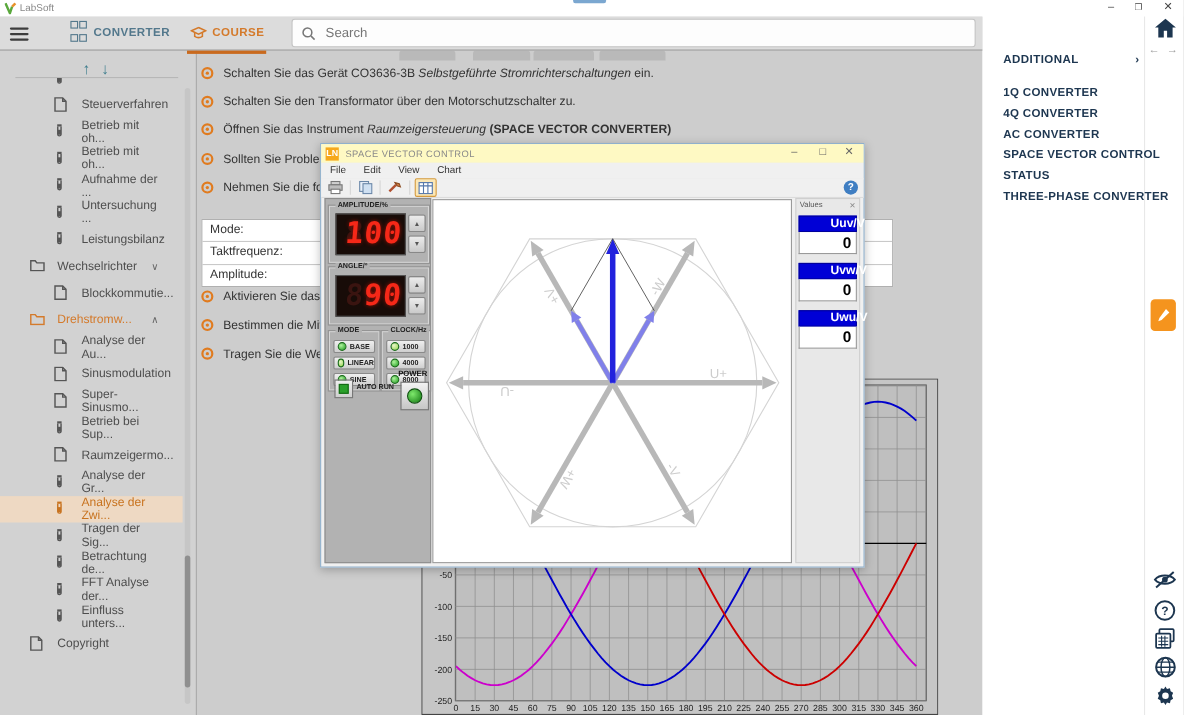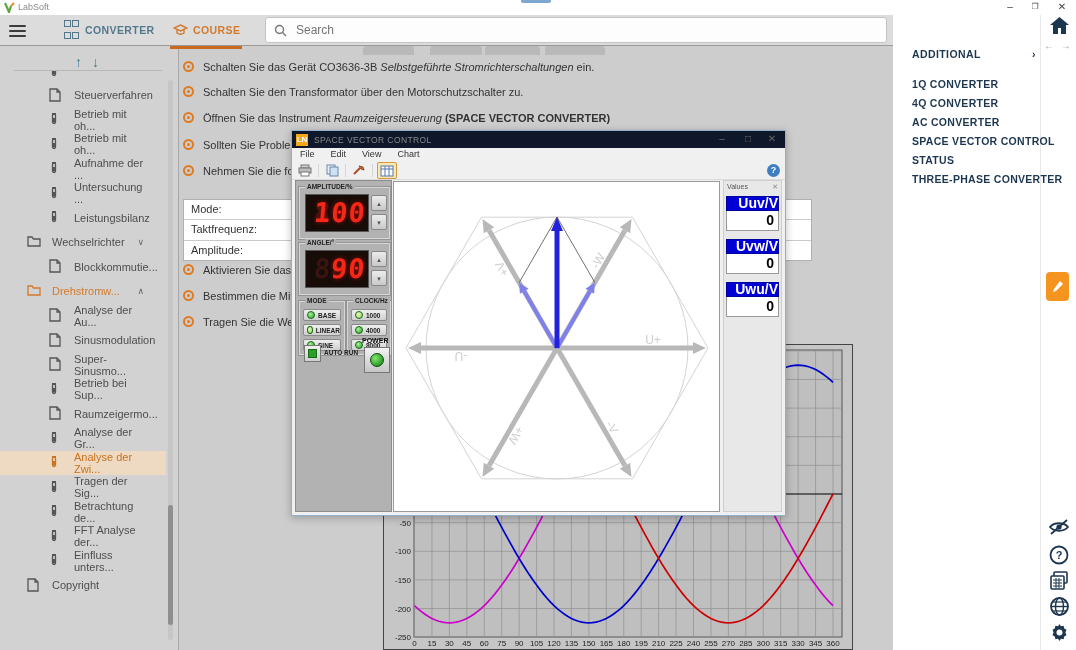--- a/index.html
+++ b/index.html
@@ -46,21 +46,21 @@
   .bullet::after{content:"";position:absolute;left:2px;top:2px;width:3px;height:3px;border-radius:50%;background:#e07b1f;}
   .instr .italic{font-style:italic;}
   .instr .bold{font-weight:bold;}
   .ctable{position:absolute;left:4px;top:153px;width:627px;background:#fff;border:1px solid #b0b0b0;}
   .ctable .row{height:19.4px;line-height:19.4px;border-bottom:1px solid #c9c9c9;font-size:11px;color:#333;padding-left:7px;}
   .ctable .row:last-child{border-bottom:none;}
   
   #chart-svg{position:absolute;left:383px;top:344px;z-index:6;}
   
   .dialog{position:absolute;left:291px;top:130px;width:495px;height:386px;background:#f0f0f0;border:1px solid #8fb0cc;box-sizing:border-box;z-index:15;box-shadow:0 2px 8px rgba(0,0,0,.25);}
-  .dlg-titlebar{position:absolute;left:0;top:0;width:100%;height:17px;background:#0f172a;display:flex;align-items:center;}
+  .dlg-titlebar{position:absolute;left:0;top:0;width:100%;height:17px;background:#fef9c3;display:flex;align-items:center;}
   .dlg-logo{width:12px;height:12px;background:#f6a81c;color:#fff;font-size:8px;font-weight:bold;text-align:center;line-height:12px;margin:0 6px 0 4px;}
   .dlg-title{font-size:8.5px;color:#8a8a8a;letter-spacing:.4px;}
   .dlg-ctrl{position:absolute;top:1px;width:22px;height:15px;text-align:center;font-size:10px;color:#666;line-height:14px;}
   .dlg-menubar{position:absolute;left:0;top:17px;width:100%;height:14px;background:#f0f0f0;display:flex;gap:0;border-bottom:1px solid #e2e2e2;}
   .dlg-menu{font-size:9px;color:#333;padding:1px 8px;cursor:default;}
   .dlg-toolbar{position:absolute;left:0;top:31px;width:100%;height:18px;background:#f0f0f0;border-bottom:1px solid #dcdcdc;display:flex;align-items:center;padding-left:4px;box-sizing:border-box;gap:3px;}
   .tb-btn{width:18px;height:15px;display:flex;align-items:center;justify-content:center;}
   .tb-btn.active{border:1px solid #d49a3f;background:#fbe7b6;border-radius:2px;}
   .tb-sep{width:1px;height:13px;background:#d5d5d5;margin:0 1px;}
   .dlg-help{position:absolute;right:5px;top:33px;width:13px;height:13px;border-radius:50%;background:#3f7ec2;color:#fff;font-size:9px;font-weight:bold;text-align:center;line-height:13px;}
@@ -80,21 +80,21 @@
   .autorun i{display:block;width:7px;height:7px;background:#2aa02a;border:1px solid #156a15;}
   .ar-label{position:absolute;left:28px;top:168px;font-size:6.5px;font-weight:bold;color:#222;}
   .pw-label{position:absolute;left:66px;top:156px;font-size:7px;font-weight:bold;color:#111;}
   .pwbtn{position:absolute;left:68px;top:166px;width:24px;height:24px;background:linear-gradient(#f2f2f2,#c6c6c6);border:1px solid #777;display:flex;align-items:center;justify-content:center;}
   .pwbtn i{display:block;width:12px;height:12px;border-radius:50%;background:radial-gradient(circle at 35% 35%,#7ee96c,#117711);border:1px solid #0c4f0c;}
   
   .plot{position:absolute;left:101px;top:50px;width:327px;height:331px;background:#fff;border:1px solid #9a9a9a;box-sizing:border-box;}
   .vals{position:absolute;left:431px;top:49px;width:59px;height:332px;background:#e8e8e8;border:1px solid #cfcfcf;box-sizing:border-box;}
   .vals-h{font-size:7px;color:#555;padding:2px 3px;display:flex;justify-content:space-between;}
   .vwidget{margin:3px 2px 8px 2px;}
-  .vwidget .vh{background:#0000d6;color:#fff;font-size:14px;font-weight:bold;text-align:right;height:13px;line-height:13px;border:1px solid #00009a;}
+  .vwidget .vh{background:#0000d6;color:#fff;font-size:11px;font-weight:bold;text-align:left;height:13px;line-height:13px;border:1px solid #00009a;padding-left:28px;}
   .vwidget .vv{background:#fff;border:1px solid #9a9a9a;border-top:none;height:19px;line-height:19px;font-size:14px;font-weight:bold;color:#000;text-align:right;padding-right:4px;}
   
   .rightpanel{position:absolute;left:893px;top:0;width:183px;height:650px;background:#ffffff;z-index:25;}
   .rp-divider{position:absolute;left:147px;top:14px;width:1px;height:636px;background:#e8e8e8;}
   .rp-additional{position:absolute;left:19px;top:48px;width:124px;font-size:10.5px;font-weight:bold;color:#1d3650;letter-spacing:.4px;display:flex;justify-content:space-between;cursor:pointer;}
   .rp-links{position:absolute;left:19px;top:78px;}
   .rp-link{height:19px;font-size:10.5px;font-weight:bold;color:#1d3650;letter-spacing:.3px;cursor:pointer;white-space:nowrap;}
   .rp-icon{position:absolute;left:154px;width:24px;text-align:center;color:#1d3650;cursor:pointer;}
   .rp-arrows{position:absolute;left:151px;top:40px;font-size:10px;color:#9a9a9a;letter-spacing:2px;cursor:pointer;}
   .editbtn{position:absolute;left:1046px;top:272px;width:23px;height:29px;background:#f5941e;border-radius:4px;z-index:26;display:flex;align-items:center;justify-content:center;cursor:pointer;}
@@ -389,21 +389,21 @@
     <div class="stub" style="left:251px;width:52px"></div>
     <div class="stub" style="left:306px;width:55px"></div>
     <div class="stub" style="left:366px;width:60px"></div>
 
     <div>
 
     <div class="instr" style="position: absolute; top: 15px;">
           <span class="bullet"></span>
           <span><span>Schalten Sie das Gerät CO3636-3B </span><span class="italic">Selbstgeführte Stromrichterschaltungen</span><span> ein.</span></span>
         </div>
-        <div class="instr" style="position: absolute; top: 40px;">
+        <div class="instr" style="position: absolute; top: 40px; align-items: center;">
           <span class="bullet"></span>
           <span><span>Schalten Sie den Transformator über den Motorschutzschalter zu.</span></span>
         </div>
         <div class="instr" style="position: absolute; top: 66px; text-align: right;">
           <span class="bullet"></span>
           <span><span>Öffnen Sie das Instrument </span><span class="italic">Raumzeigersteuerung</span><span> </span><span class="bold">(SPACE VECTOR CONVERTER)</span></span>
         </div>
         <div class="instr" style="position: absolute; top: 93px;">
           <span class="bullet"></span>
           <span><span>Sollten Sie Probleme m</span></span>

